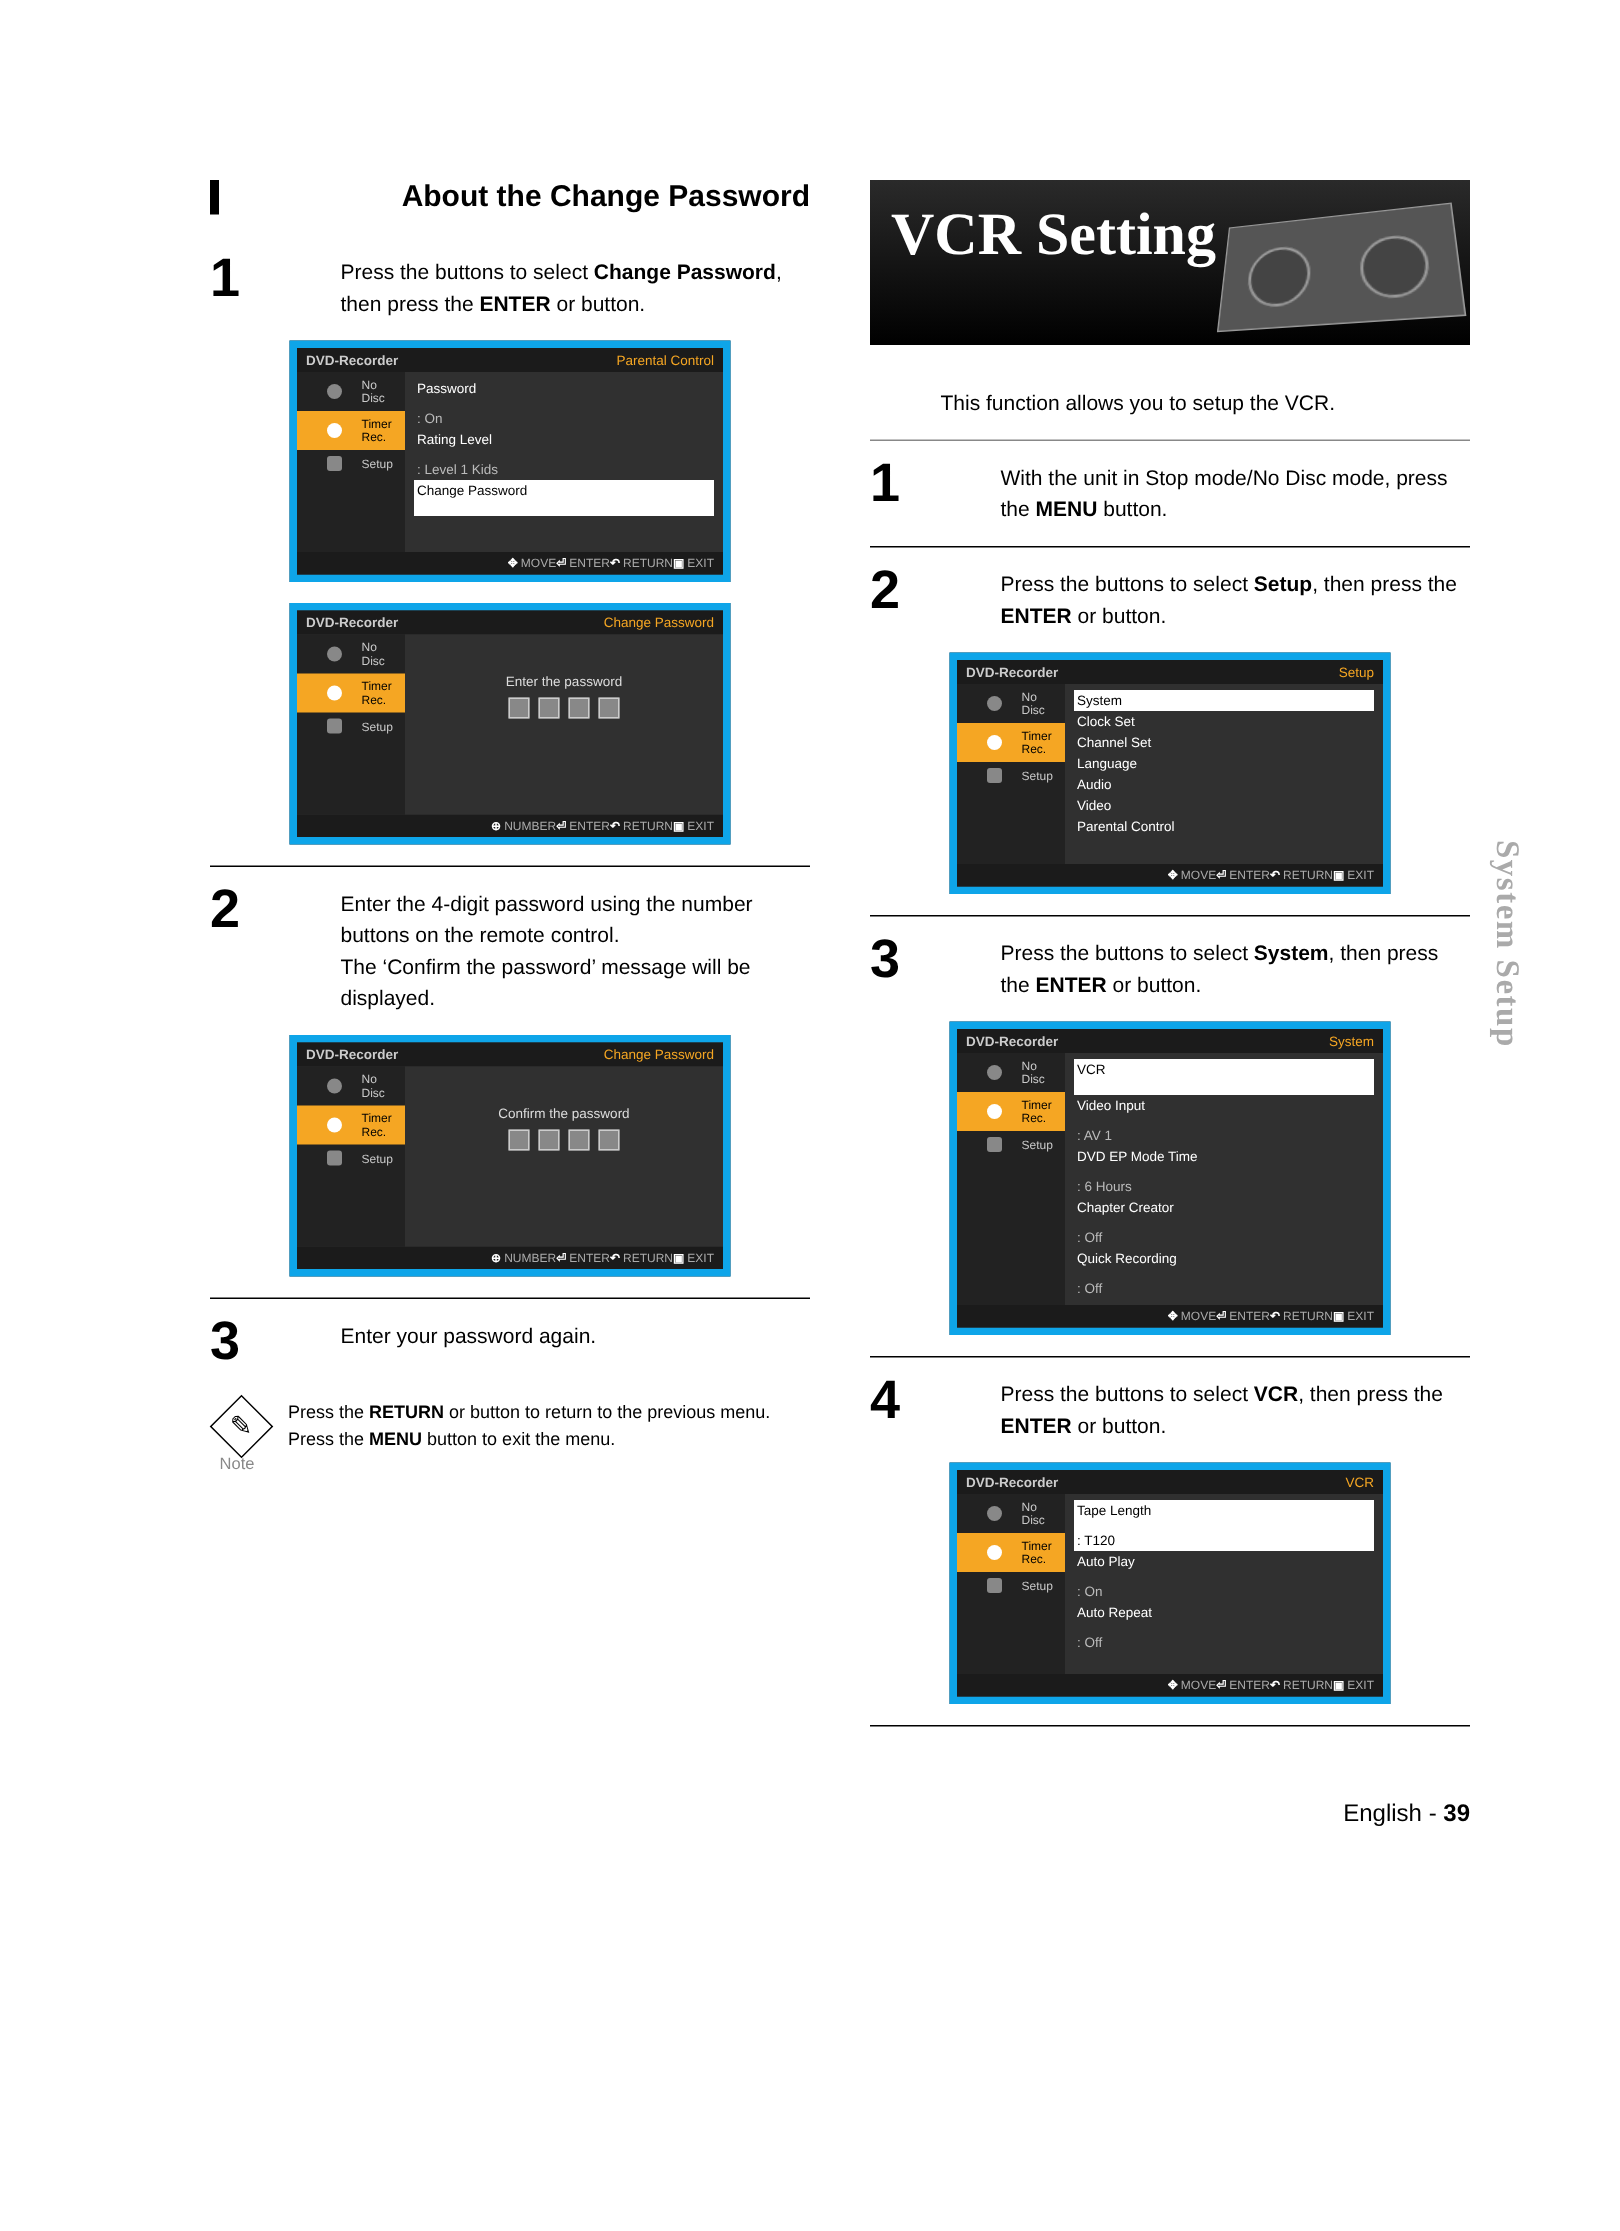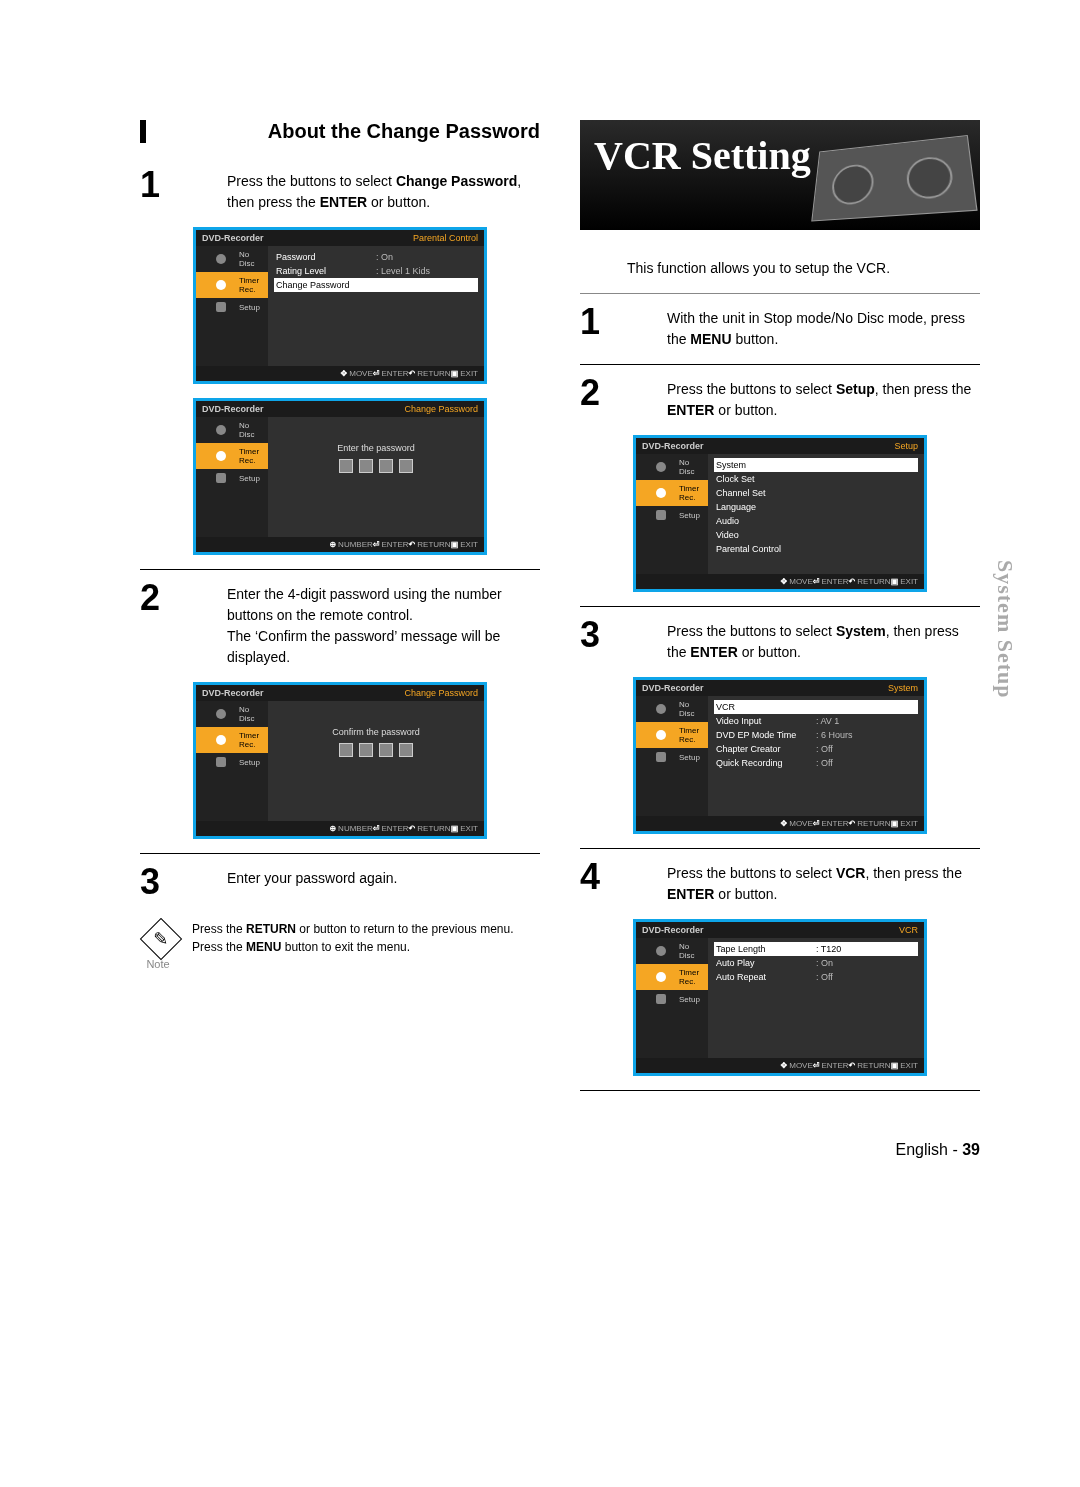--- a/index.html
+++ b/index.html
@@ -39,21 +39,21 @@
   hr.sep { border: none; border-top: 1px solid #000; margin: 14px 0 10px; }
   hr.thin { border: none; border-top: 1px solid #888; margin: 10px 0 10px; }
 
   
   .osd {
     width: 294px;
     margin: 14px auto 14px auto;
     font-size: 9px;
     color: #fff;
     background: #2e2e2e;
-    border: 3px solid #0ea5e9;
+    border: 5px solid #0ea5e9;
   }
   .osd-header {
     display: flex;
     justify-content: space-between;
     background: #1b1b1b;
     padding: 3px 6px;
     font-weight: bold;
     color: #ccc;
   }
   .osd-header .right { color: #f5a623; font-weight: normal; }
@@ -66,21 +66,21 @@
   .osd-sidebar .sb-item { padding: 4px 20px; color: #c9c9c9; display:flex; align-items:center; gap:13px; }
   .osd-sidebar .sb-item.hl { background: #f5a623; color: #000; }
   .osd-sidebar .icon { display:inline-block; width:10px; height:10px; border-radius:50%; background:#888; flex-shrink:0; }
   .osd-sidebar .icon.gear { border-radius:2px; }
   .osd-sidebar .sb-item.hl .icon { background:#fff; }
   .osd-content {
     flex: 1;
     padding: 4px 6px;
     background: #303030;
   }
-  .osd-row { padding: 2px 2px; display:flex; gap: 10px; }
+  .osd-row { padding: 2px 2px; display:flex; gap: 10px; flex-direction: column; }
   .osd-row.sel { background: #fff; color:#000; }
   .osd-row .label { width: 90px; }
   .osd-row .val { color: #bbb; }
   .osd-row.sel .val { color:#000; }
   .osd-footer {
     display: flex;
     justify-content: flex-end;
     background: #1b1b1b;
     padding: 3px 6px;
     font-size: 8px;

